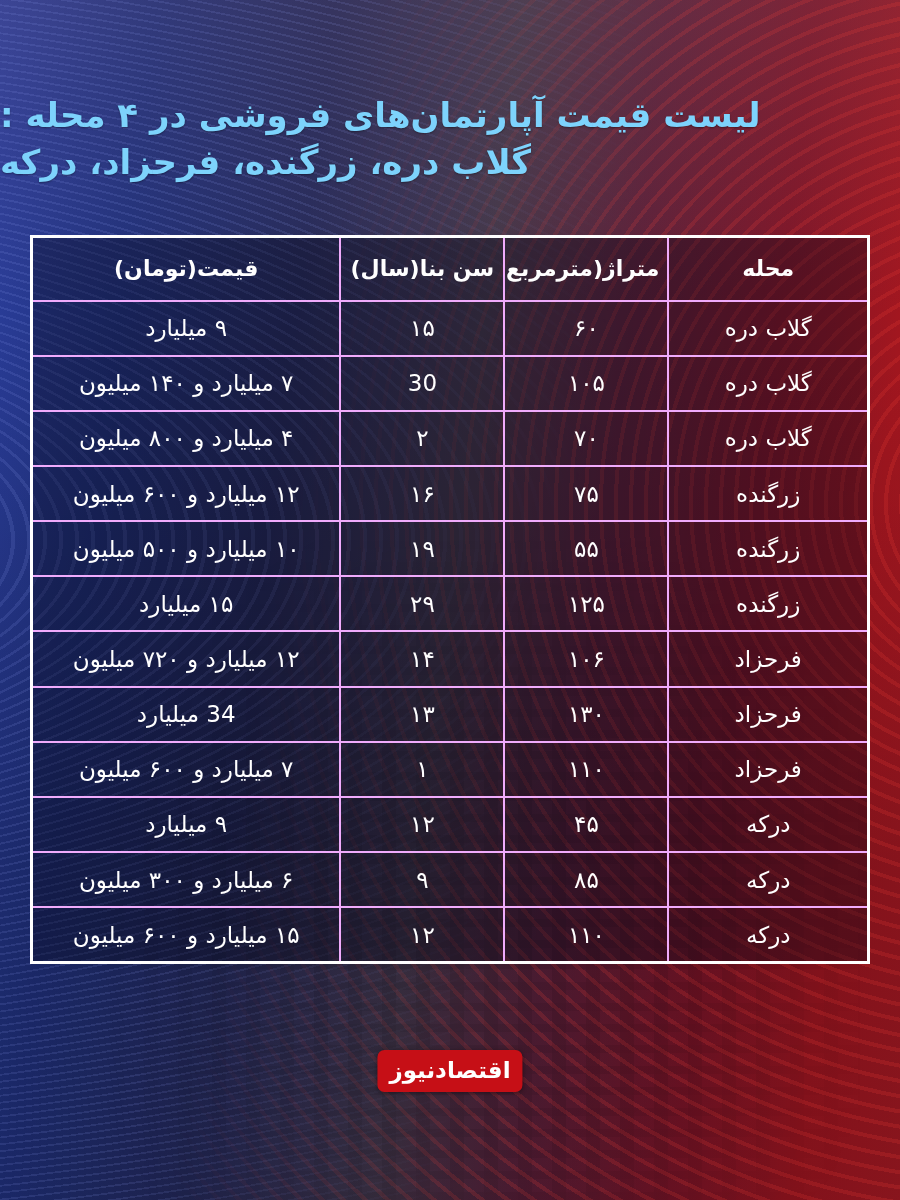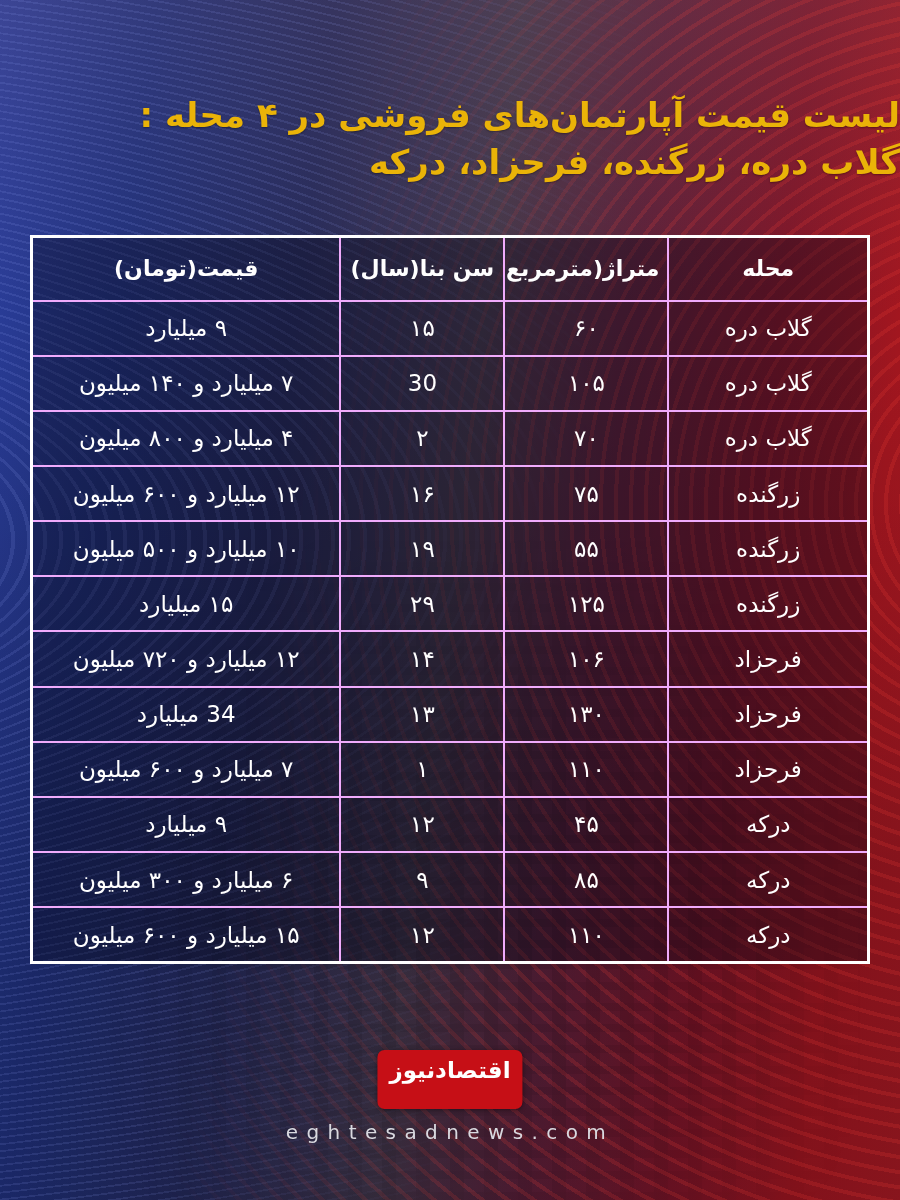--- a/index.html
+++ b/index.html
@@ -41,23 +41,23 @@
     background:
       repeating-linear-gradient(90deg, rgba(0,0,0,0.55) 0 14px, transparent 14px 34px),
       repeating-linear-gradient(0deg, rgba(0,0,0,0.45) 0 8px, transparent 8px 21px);
     opacity: 0.14;
     -webkit-mask-image: radial-gradient(ellipse at 50% 60%, #000 35%, transparent 80%);
             mask-image: radial-gradient(ellipse at 50% 60%, #000 35%, transparent 80%);
   }
   
   .title {
     position: absolute; top: 92px; left: 0; right: 0;
-    text-align: right;
+    text-align: left;
     direction: rtl;
-    color: #eab308;
+    color: #7dd3fc;
     font-weight: 800;
     font-size: 34px;
     line-height: 1.38;
     text-shadow: 0 1px 2px rgba(0,0,0,0.35);
     z-index: 3;
   }
   
   .price-table {
     position: absolute; left: 30px; top: 235px;
     width: 840px; height: 729px;
@@ -80,21 +80,21 @@
   .price-table tbody tr { height: 55px; }
   .price-table th { font-size: 22px; font-weight: 800; }
   .price-table td { font-size: 23px; font-weight: 400; }
   .price-table td.col-neighborhood { font-weight: 400; }
   
   .logo-box {
     position: absolute; top: 1050px; left: 50%;
     transform: translateX(-50%);
     background: #c60f16;
     border-radius: 7px;
-    padding: 7px 12px 26px 12px;
+    padding: 7px 12px 9px 12px;
     z-index: 3;
     box-shadow: 0 1px 4px rgba(0,0,0,0.4);
   }
   .logo-box .logo-text {
     color: #ffffff;
     font-size: 23px;
     font-weight: 800;
     direction: rtl;
     white-space: nowrap;
   }
@@ -210,15 +210,14 @@
         <td>۱۲</td>
         <td>۱۵ میلیارد و ۶۰۰ میلیون</td>
       </tr>
     </tbody>
   </table>
 
   <div class="logo-box">
     <span class="logo-text">اقتصادنیوز</span>
   </div>
 
-  <div class="site-url">eghtesadnews.com</div>
 
 </div>
 
 </body></html>

